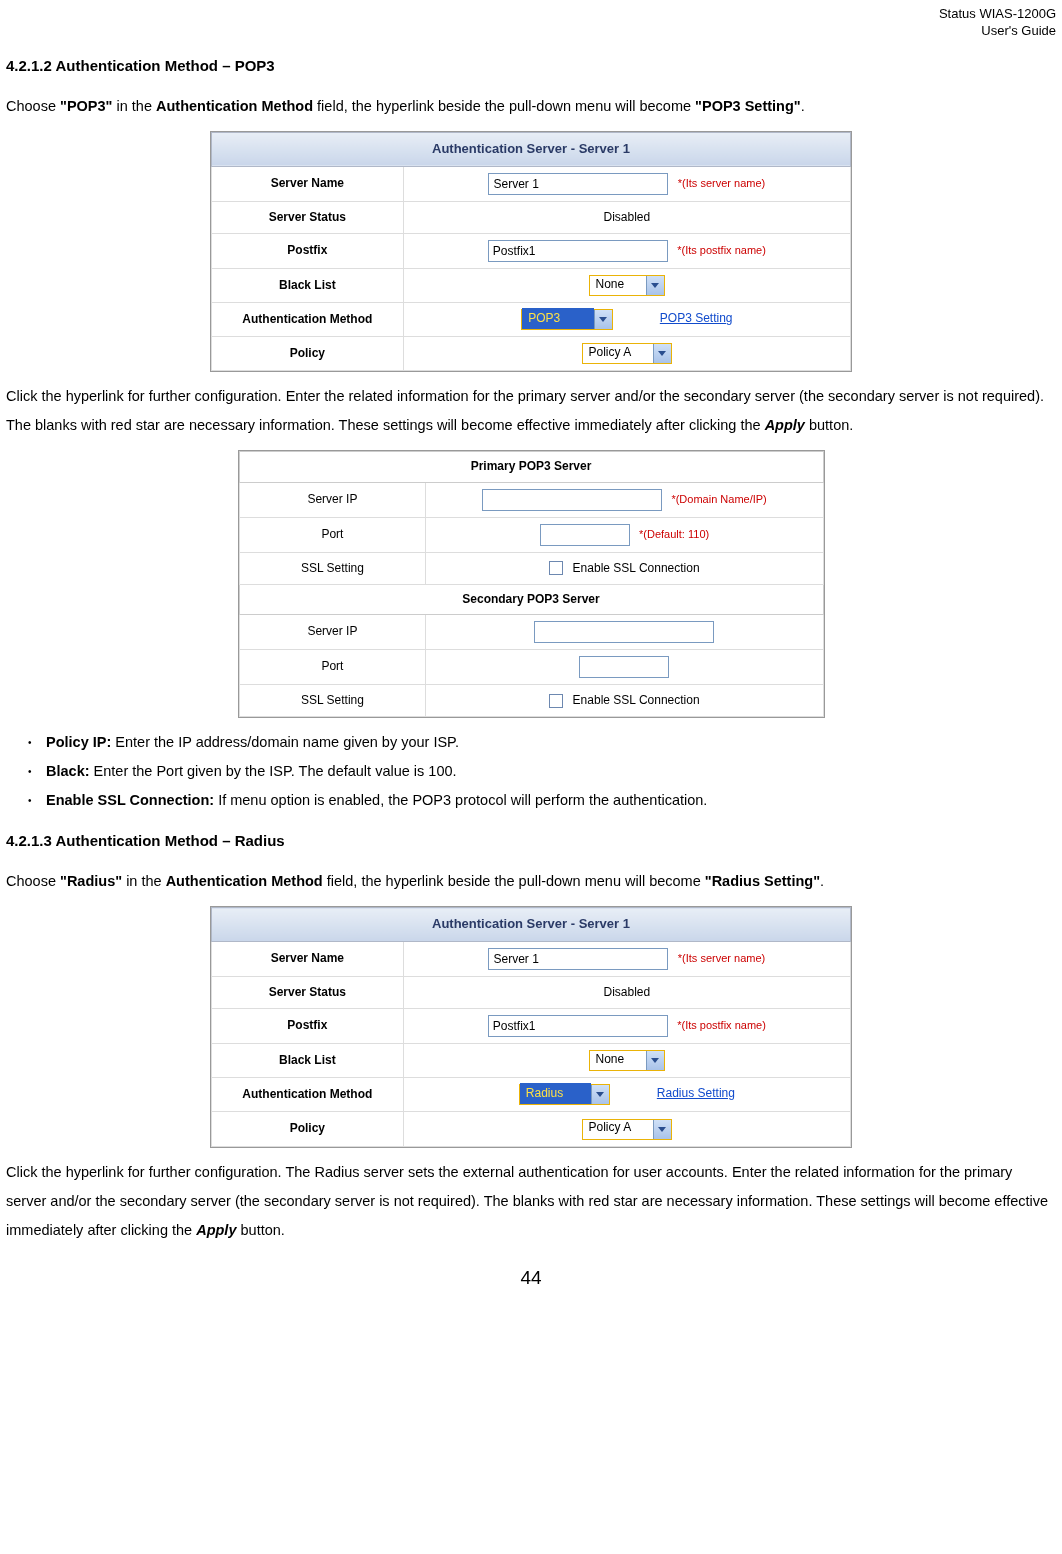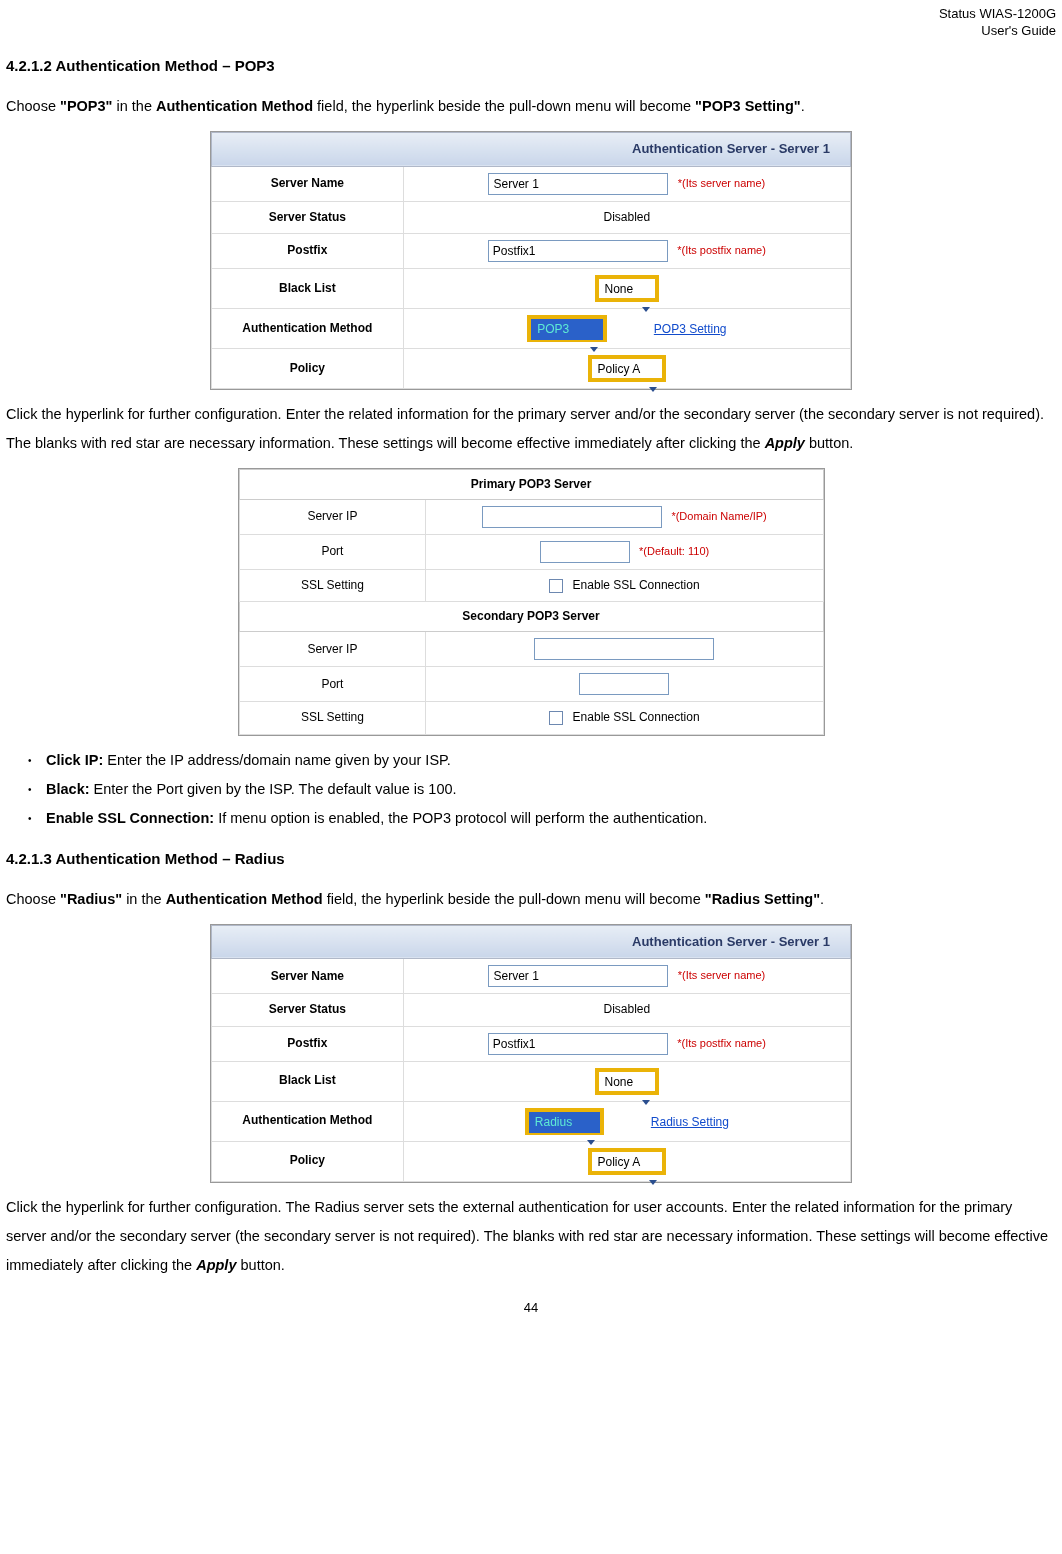--- a/index.html
+++ b/index.html
@@ -55,21 +55,21 @@
   .fig table {
     border-collapse: collapse;
     width: 100%;
     font-size: 12px;
   }
   .fig th.tab-header {
     background: linear-gradient(#e8eef6,#c9d6ea);
     color: #2a3a66;
     font-weight: bold;
     font-size: 13px;
-    text-align: right;
+    text-align: center;
     padding: 6px 20px;
     border: 1px solid #b0b8c8;
   }
   .fig th.sub-header {
     background: #fff;
     color: #000;
     font-weight: bold;
     font-size: 12px;
     text-align: center;
     padding: 5px 16px;
@@ -89,56 +89,55 @@
   }
   .fig2 td.label { font-weight: normal; width:32%; }
   .fig td.value { width:70%; }
   .fig input[type="text"] {
     border: 1px solid #7a9ac0;
     font-size: 12px;
     padding: 2px 4px;
     height: 16px;
     vertical-align: middle;
   }
-  .sel-hl { background:#2a61c9; color:#5eead4; }
+  .sel-hl { background:#2a61c9; color:#fde047; }
   .redtxt { color:#c00; font-size:11px; margin-left:6px; }
   .linkblue { color:#114bcc; text-decoration: underline; font-size:12px; cursor:default; }
   .chk {
     display:inline-block;
     width:12px; height:12px;
     border:1px solid #6d88b0;
     vertical-align:middle;
     margin-right:6px;
     background:#fff;
   }
   .select-wrap {
     display:inline-flex;
     align-items:flex-end;
-    border:4px solid #eab308;
+    border:1px solid #eab308;
     height:19px;
     background:#fff;
     font-size:12px;
-    flex-direction:column;
   }
   .select-wrap .sv { padding:1px 22px 1px 6px; }
   .select-wrap .arrow {
     width:17px; height:19px;
     background:linear-gradient(#cfe0f7,#a9c3e9);
     border-left:1px solid #7a9ac0;
     position:relative;
   }
   .select-wrap .arrow::after{
     content:"";
     position:absolute;
     left:4px; top:7px;
     border-left:4px solid transparent;
     border-right:4px solid transparent;
     border-top:5px solid #2a4e8f;
   }
-  .pagefoot { text-align:center; font-size:13px; margin-top:18px; }
+  .pagefoot { text-align:center; font-size:19px; margin-top:18px; }
 </style>
 </head>
 <body>
 
 <div class="header-right">
   <span>Status WIAS-1200G</span><br>
   <span>User's Guide</span>
 </div>
 
 <h4>4.2.1.2  Authentication Method – POP3</h4>
@@ -255,21 +254,21 @@
         <span class="chk"></span>
         <span>Enable SSL Connection</span>
       </td>
     </tr>
   </tbody>
       </table>
 </div>
 </div>
 
 <ul class="bullets">
-  <li><b>Click IP:</b><span> Enter the IP address/domain name given by your ISP.</span></li>
+  <li><b>Policy IP:</b><span> Enter the IP address/domain name given by your ISP.</span></li>
   <li><b>Black:</b><span> Enter the Port given by the ISP. The default value is 100.</span></li>
   <li><b>Enable SSL Connection:</b><span> If menu option is enabled, the POP3 protocol will perform the authentication.</span></li>
 </ul>
 
 <h4>4.2.1.3  Authentication Method – Radius</h4>
 
 <p>
   <span>Choose </span><b>"Radius"</b><span> in the </span><b>Authentication Method</b><span> field, the hyperlink beside the pull-down menu will become </span><b>"Radius Setting"</b><span>.</span>
 </p>
 

